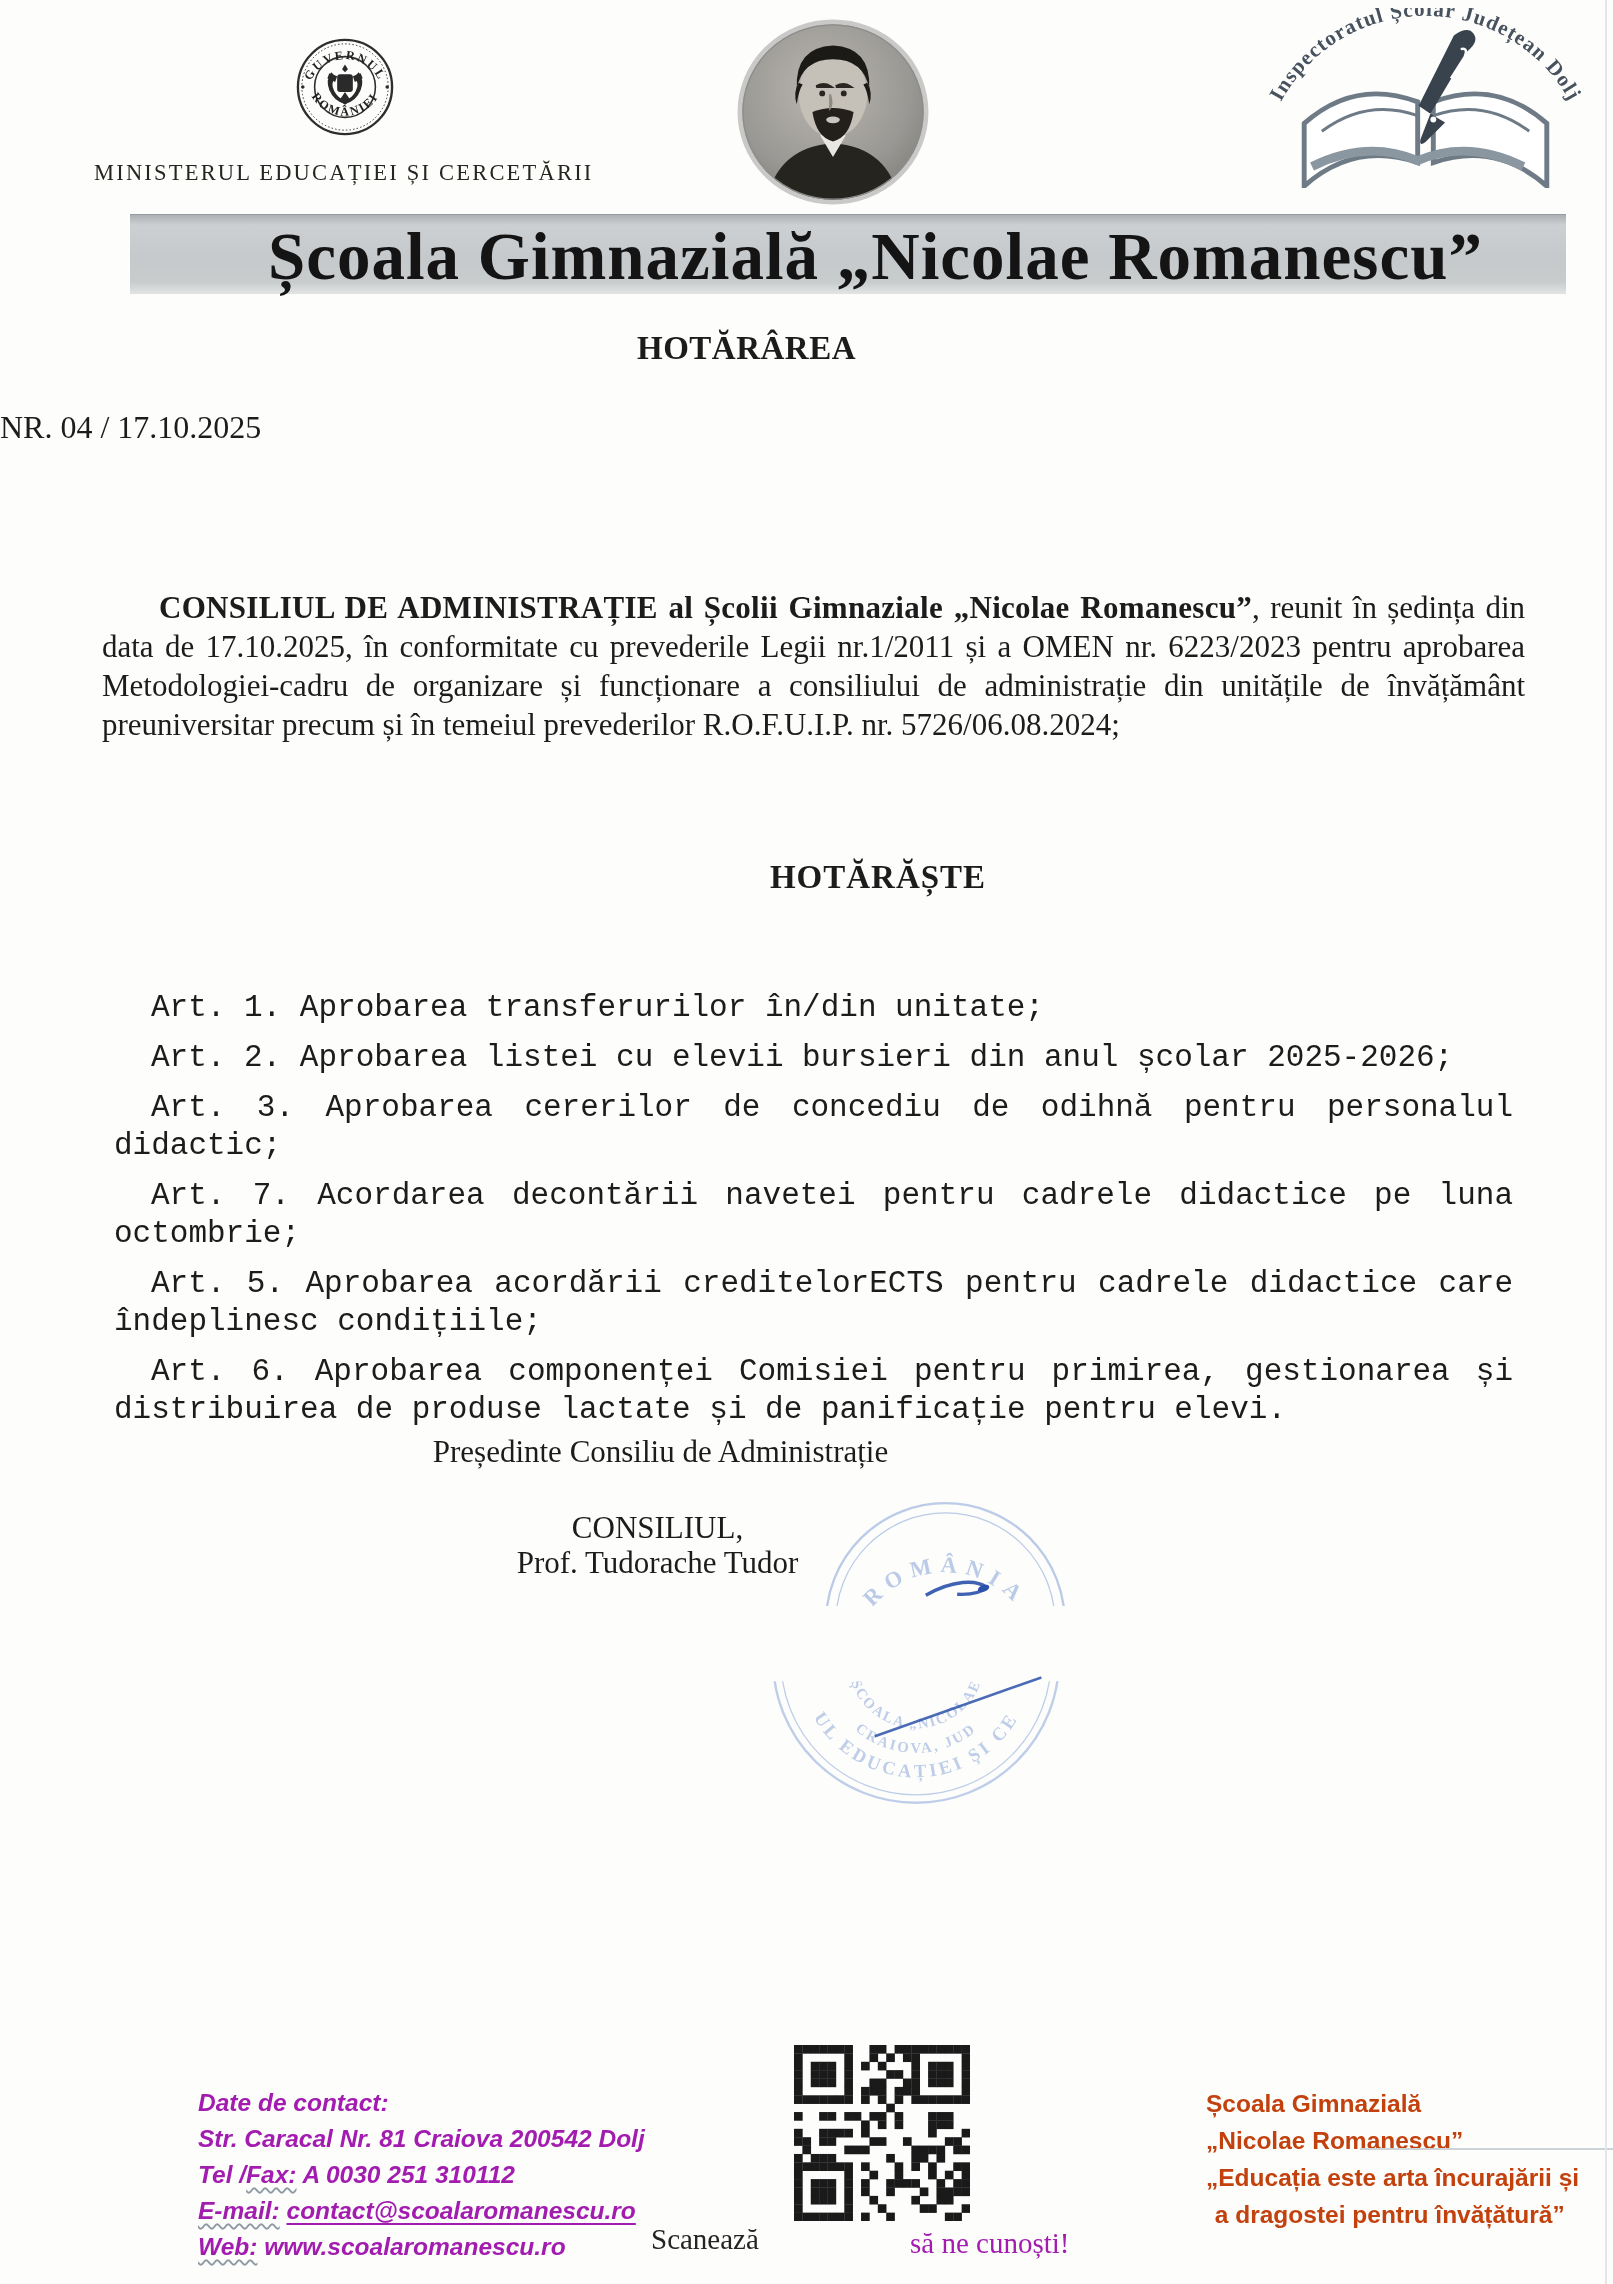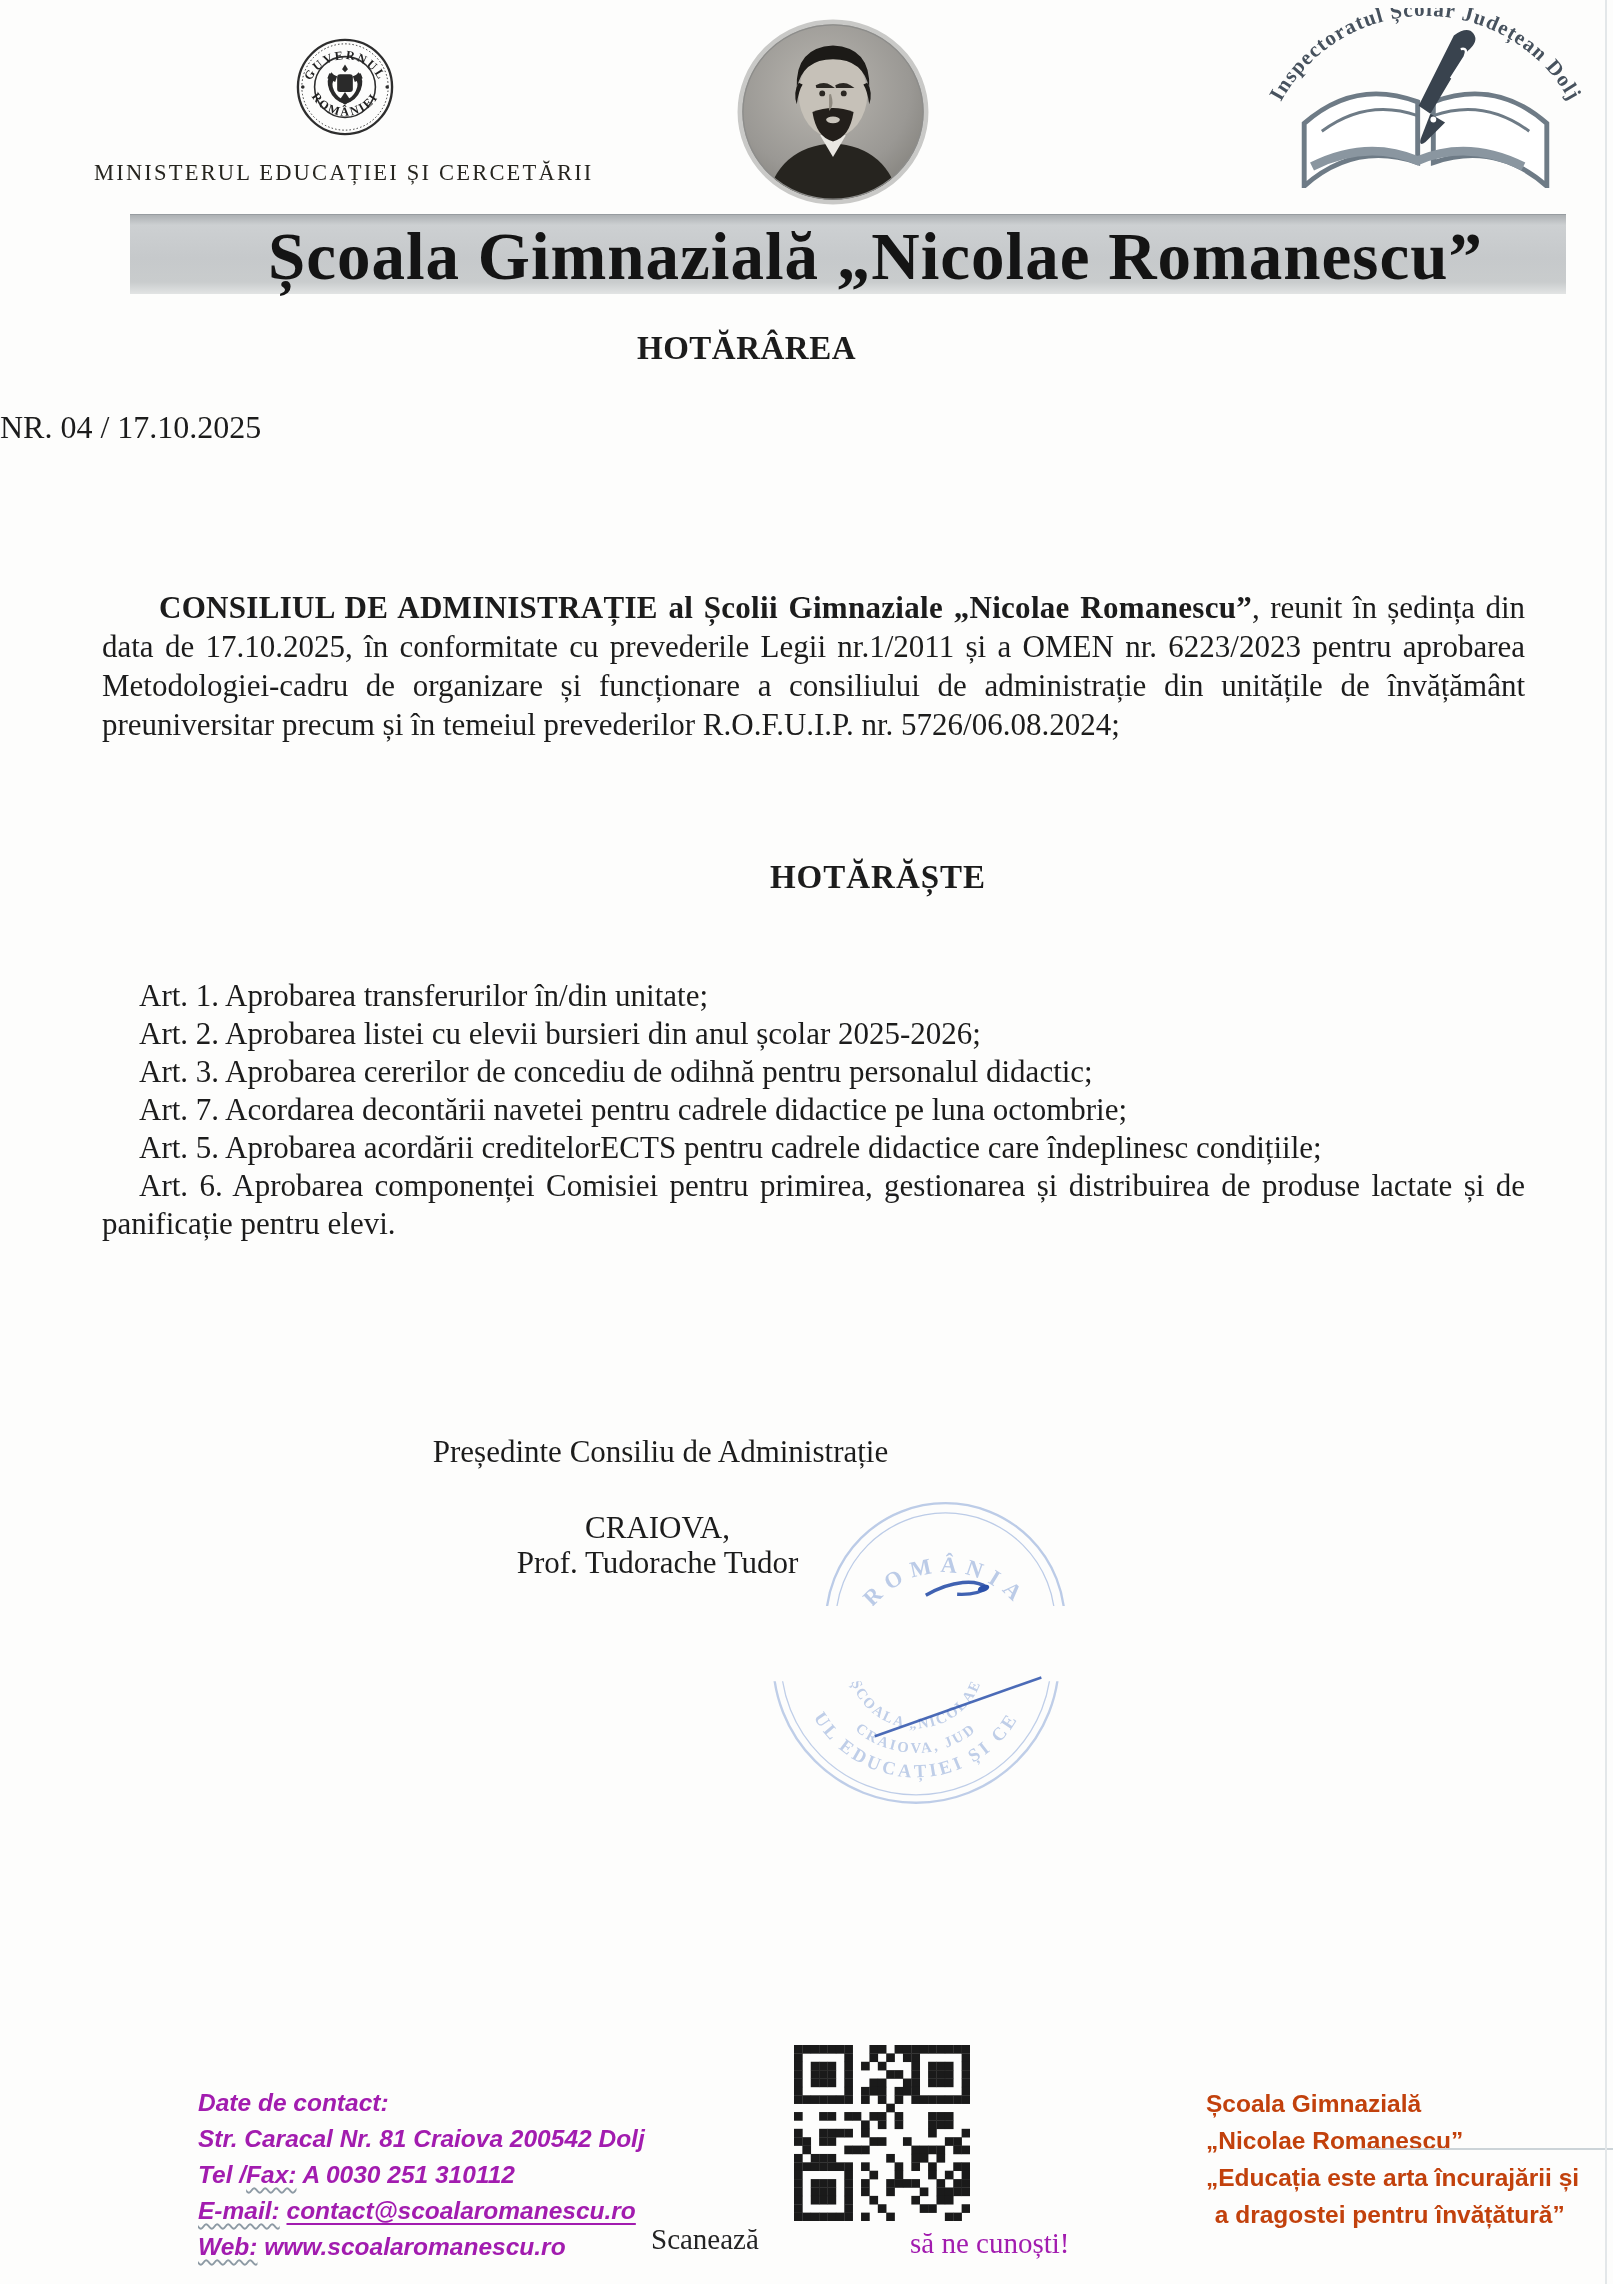--- a/index.html
+++ b/index.html
@@ -14,21 +14,21 @@
   .banner-text{position:absolute;left:0;right:0;top:0;height:80px;line-height:84px;text-align:center;
           font-size:67px;font-weight:600;letter-spacing:1px;color:#141414;transform:translateX(27.4px);}
   
   .h-title{left:0;right:120px;top:330px;text-align:center;font-size:33px;font-weight:bold;letter-spacing:0.5px;}
   .h-nr{left:0;right:120px;top:409px;text-align:left;font-size:32px;}
   
   .preamble{left:102px;top:557px;width:1423px;font-size:31px;line-height:39px;text-align:justify;text-indent:57px;}
   .preamble b{letter-spacing:0.3px;}
   .hotaraste{left:143px;right:0;top:859px;text-align:center;font-size:33px;font-weight:bold;letter-spacing:1px;}
   .articles{left:102px;top:977px;width:1423px;font-size:31px;}
-  .articles p{margin:0;text-indent:37px;line-height:38px;text-align:justify;}
+  .articles p{margin:12px;text-indent:37px;line-height:38px;text-align:justify;font-family:Liberation Mono, monospace;}
   
   .president{left:0;right:292px;top:1434px;text-align:center;font-size:31px;}
   .director-block{left:0;right:298px;top:1510px;text-align:center;font-size:31px;line-height:35px;}
   
   .contact{left:198px;top:2085px;font-family:"Liberation Sans","DejaVu Sans",sans-serif;
            font-weight:bold;font-style:italic;font-size:24.5px;line-height:36px;color:#a21caf;white-space:nowrap;}
   .sq{text-decoration:underline wavy #8d9aa4 2px;text-underline-offset:3.9px;}
   .lnk{text-decoration:underline;text-underline-offset:3.9px;}
   .school-block{left:1206px;top:2085px;font-family:"Liberation Sans","DejaVu Sans",sans-serif;
            font-weight:bold;font-size:24.5px;line-height:37px;color:#c2410c;white-space:nowrap;}
@@ -136,21 +136,21 @@
     <p>Art. 1. Aprobarea transferurilor în/din unitate;</p>
     <p>Art. 2. Aprobarea listei cu elevii bursieri din anul școlar 2025-2026;</p>
     <p>Art. 3. Aprobarea cererilor de concediu de odihnă pentru personalul didactic;</p>
     <p>Art. 7. Acordarea decontării navetei pentru cadrele didactice pe luna octombrie;</p>
     <p>Art. 5. Aprobarea acordării creditelorECTS pentru cadrele didactice care îndeplinesc condițiile;</p>
     <p>Art. 6. Aprobarea componenței Comisiei pentru primirea, gestionarea și distribuirea de produse lactate și de panificație pentru elevi.</p>
   </div>
 
   <div class="abs president">Președinte Consiliu de Administrație</div>
   <div class="abs director-block">
-    <div>CRAIOVA,</div>
+    <div>CONSILIUL,</div>
     <div>Prof. Tudorache Tudor</div>
   </div>
 
   <svg class="abs" style="left:730px;top:1495px;" width="421" height="314" viewBox="0 0 430 320">
     <defs>
       <clipPath id="clipTop">
           <rect x="0" y="0" width="430" height="113"></rect>
         </clipPath>
       <clipPath id="clipBot">
           <rect x="0" y="190" width="430" height="130"></rect>

